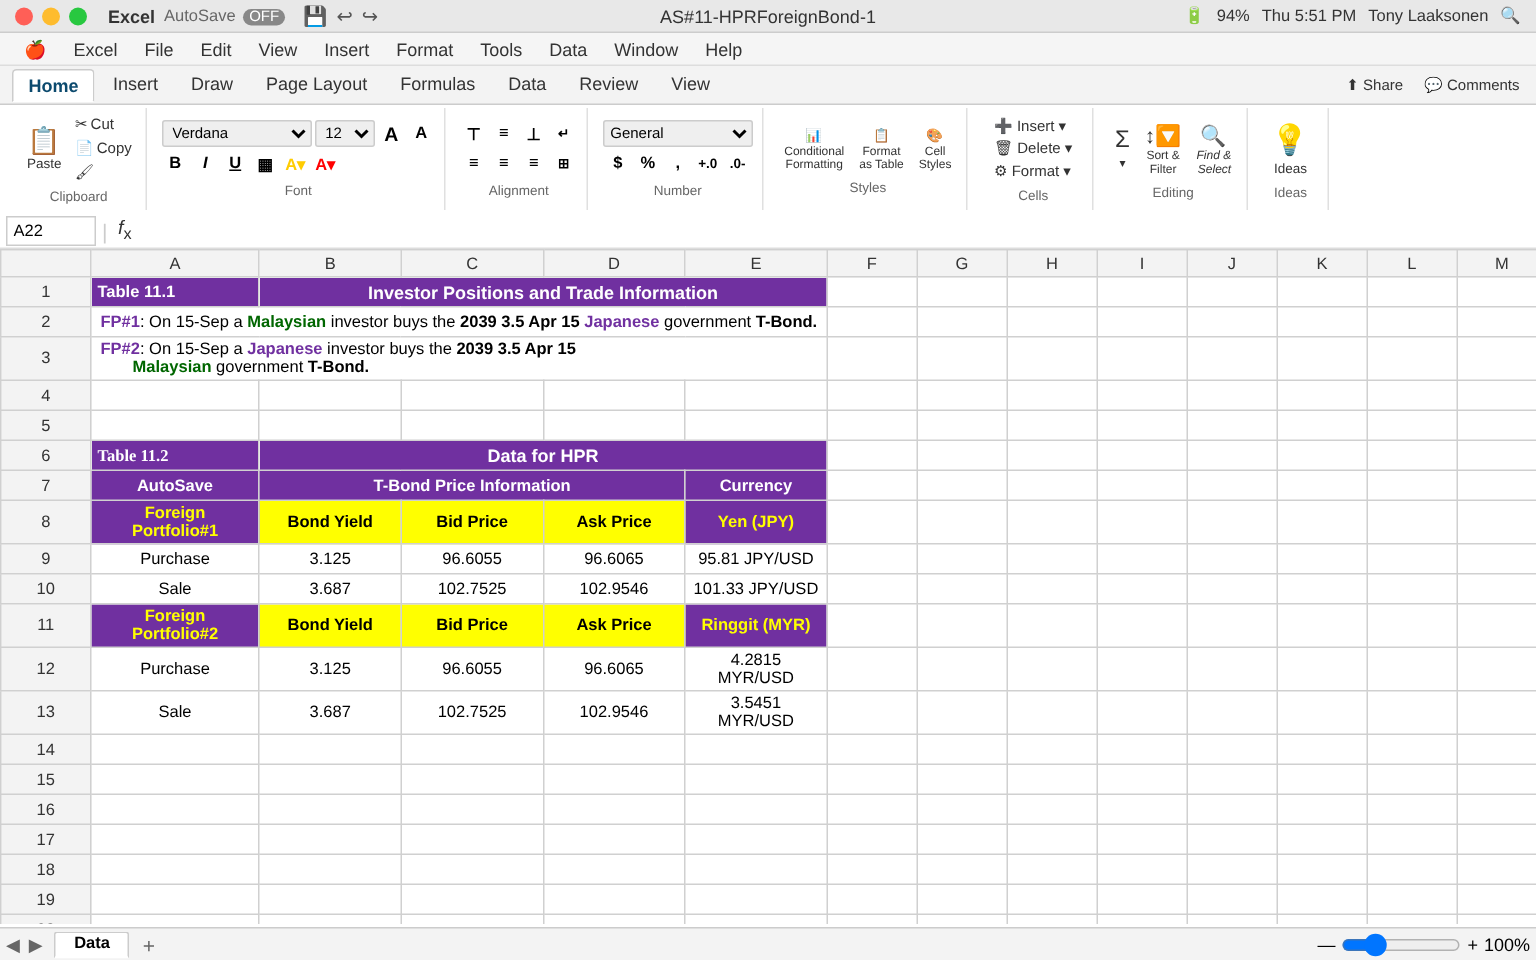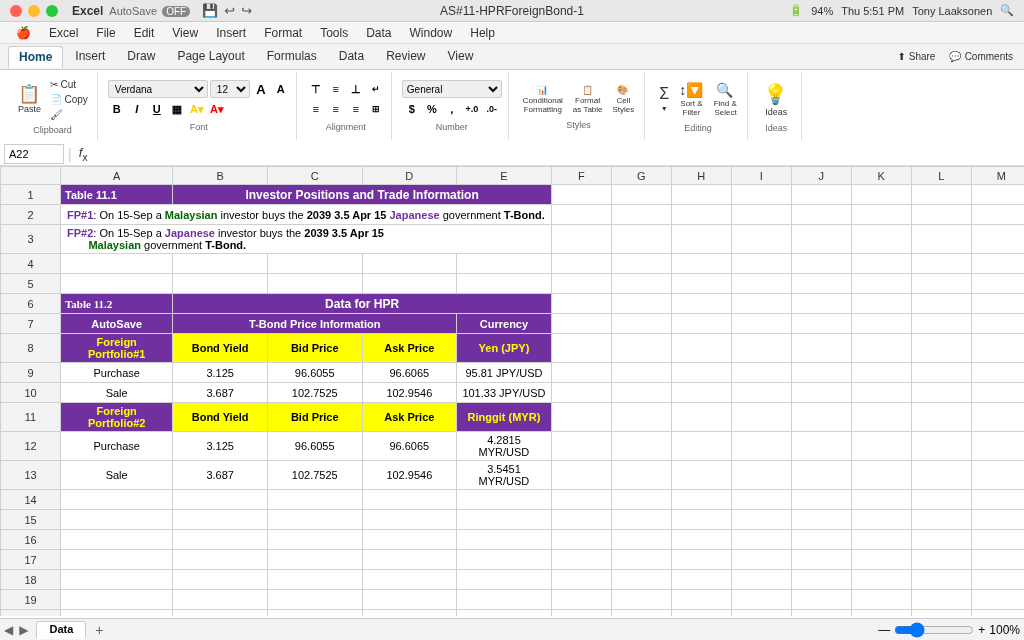--- a/index.html
+++ b/index.html
@@ -469,34 +469,42 @@
         <span style="font-size:8px; text-align:center;">Format<br>as Table</span>
       </div>
       <div class="ribbon-btn">
         <span>🎨</span>
         <span style="font-size:8px; text-align:center;">Cell<br>Styles</span>
       </div>
     </div>
     <span class="ribbon-group-label">Styles</span>
   </div>
 
+  <div class="ribbon-group" style="min-width:80px;">
+    <div style="display:flex; flex-direction:column; gap:1px;">
+      <span class="ribbon-btn-small">➕ Insert ▾</span>
+      <span class="ribbon-btn-small">🗑 Delete ▾</span>
+      <span class="ribbon-btn-small">⚙ Format ▾</span>
+    </div>
+    <span class="ribbon-group-label">Cells</span>
+  </div>
 
   <div class="ribbon-group" style="min-width:90px;">
     <div style="display:flex; gap:2px;">
       <div class="ribbon-btn">
         <span style="font-size:16px;">Σ</span>
         <span style="font-size:8px;">▾</span>
       </div>
       <div class="ribbon-btn">
         <span style="font-size:14px;">↕🔽</span>
         <span style="font-size:8px; text-align:center;">Sort &amp;<br>Filter</span>
       </div>
       <div class="ribbon-btn">
         <span style="font-size:14px;">🔍</span>
-        <span style="font-size:8px; text-align:right;">Find &amp;<br>Select</span>
+        <span style="font-size:8px; text-align:right;font-style:italic;">Find &amp;<br>Select</span>
       </div>
     </div>
     <span class="ribbon-group-label">Editing</span>
   </div>
 
   <div class="ribbon-group" style="min-width:50px;">
     <div class="ribbon-btn">
       <span style="font-size:20px;">💡</span>
       <span style="font-size:9px;">Ideas</span>
     </div>

